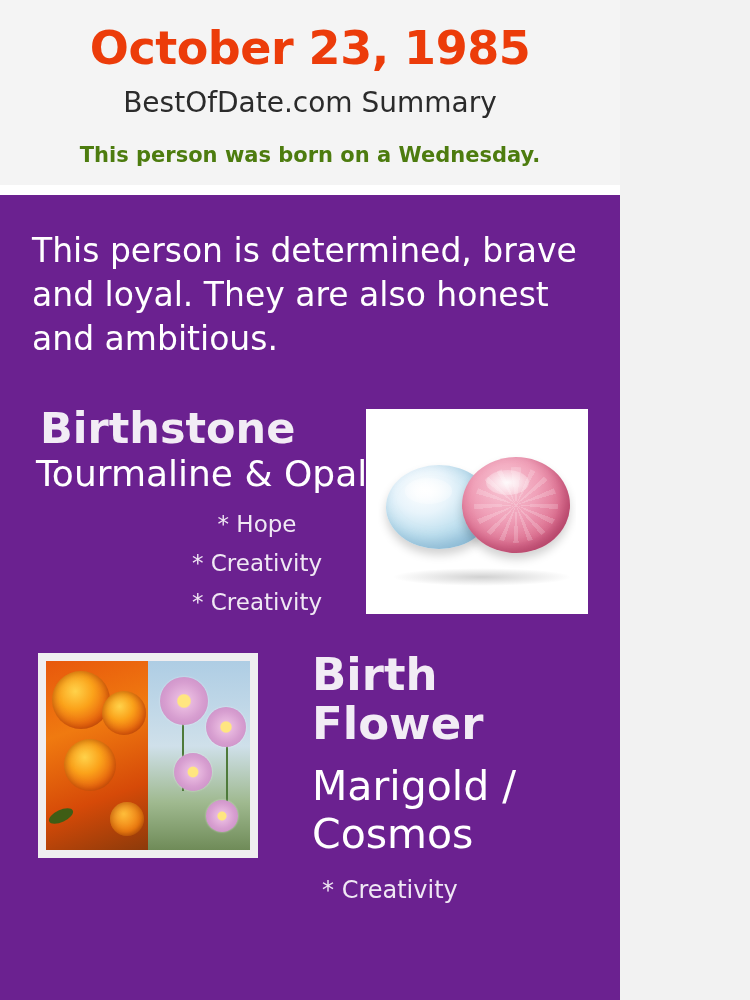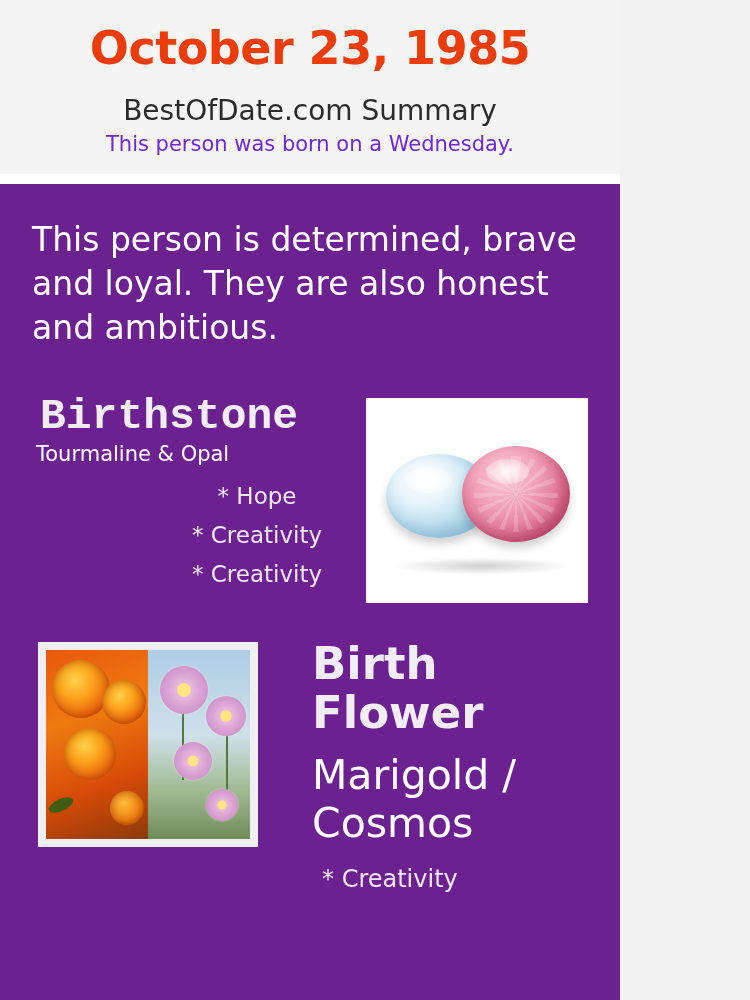--- a/index.html
+++ b/index.html
@@ -29,27 +29,28 @@
   .date-title {
     color: #ec3c0a;
     font-size: 46px;
     font-weight: bold;
     line-height: 1.05;
     letter-spacing: -0.5px;
   }
   .site-summary {
     color: #2b2b2b;
     font-size: 28px;
-    margin-top: 22px;
+    margin-top: 14px;
     font-weight: normal;
   }
   .born-line {
-    color: #6d28d9;
+    color: #4d7c0f;
     font-size: 21px;
-    margin-top: 5px;
+    margin-top: 24px;
+    font-weight: bold;
   }
   .divider {
     height: 10px;
     background: #ffffff;
     flex: 0 0 auto;
   }
 
   
   .panel {
     background: #6b2190;
@@ -82,24 +83,23 @@
   }
   .birthstone-text {
     width: 450px;
   }
   .section-heading {
     font-size: 43px;
     font-weight: bold;
     color: #f2ecf5;
     line-height: 1.08;
     padding-left: 8px;
-    font-family: Liberation Mono, monospace;
   }
   .section-sub {
-    font-size: 21px;
+    font-size: 36px;
     color: #ffffff;
     line-height: 1.15;
     margin-top: 2px;
     padding-left: 4px;
   }
   .bullets {
     list-style: none;
     margin-top: 10px;
   }
   .bullets li {

